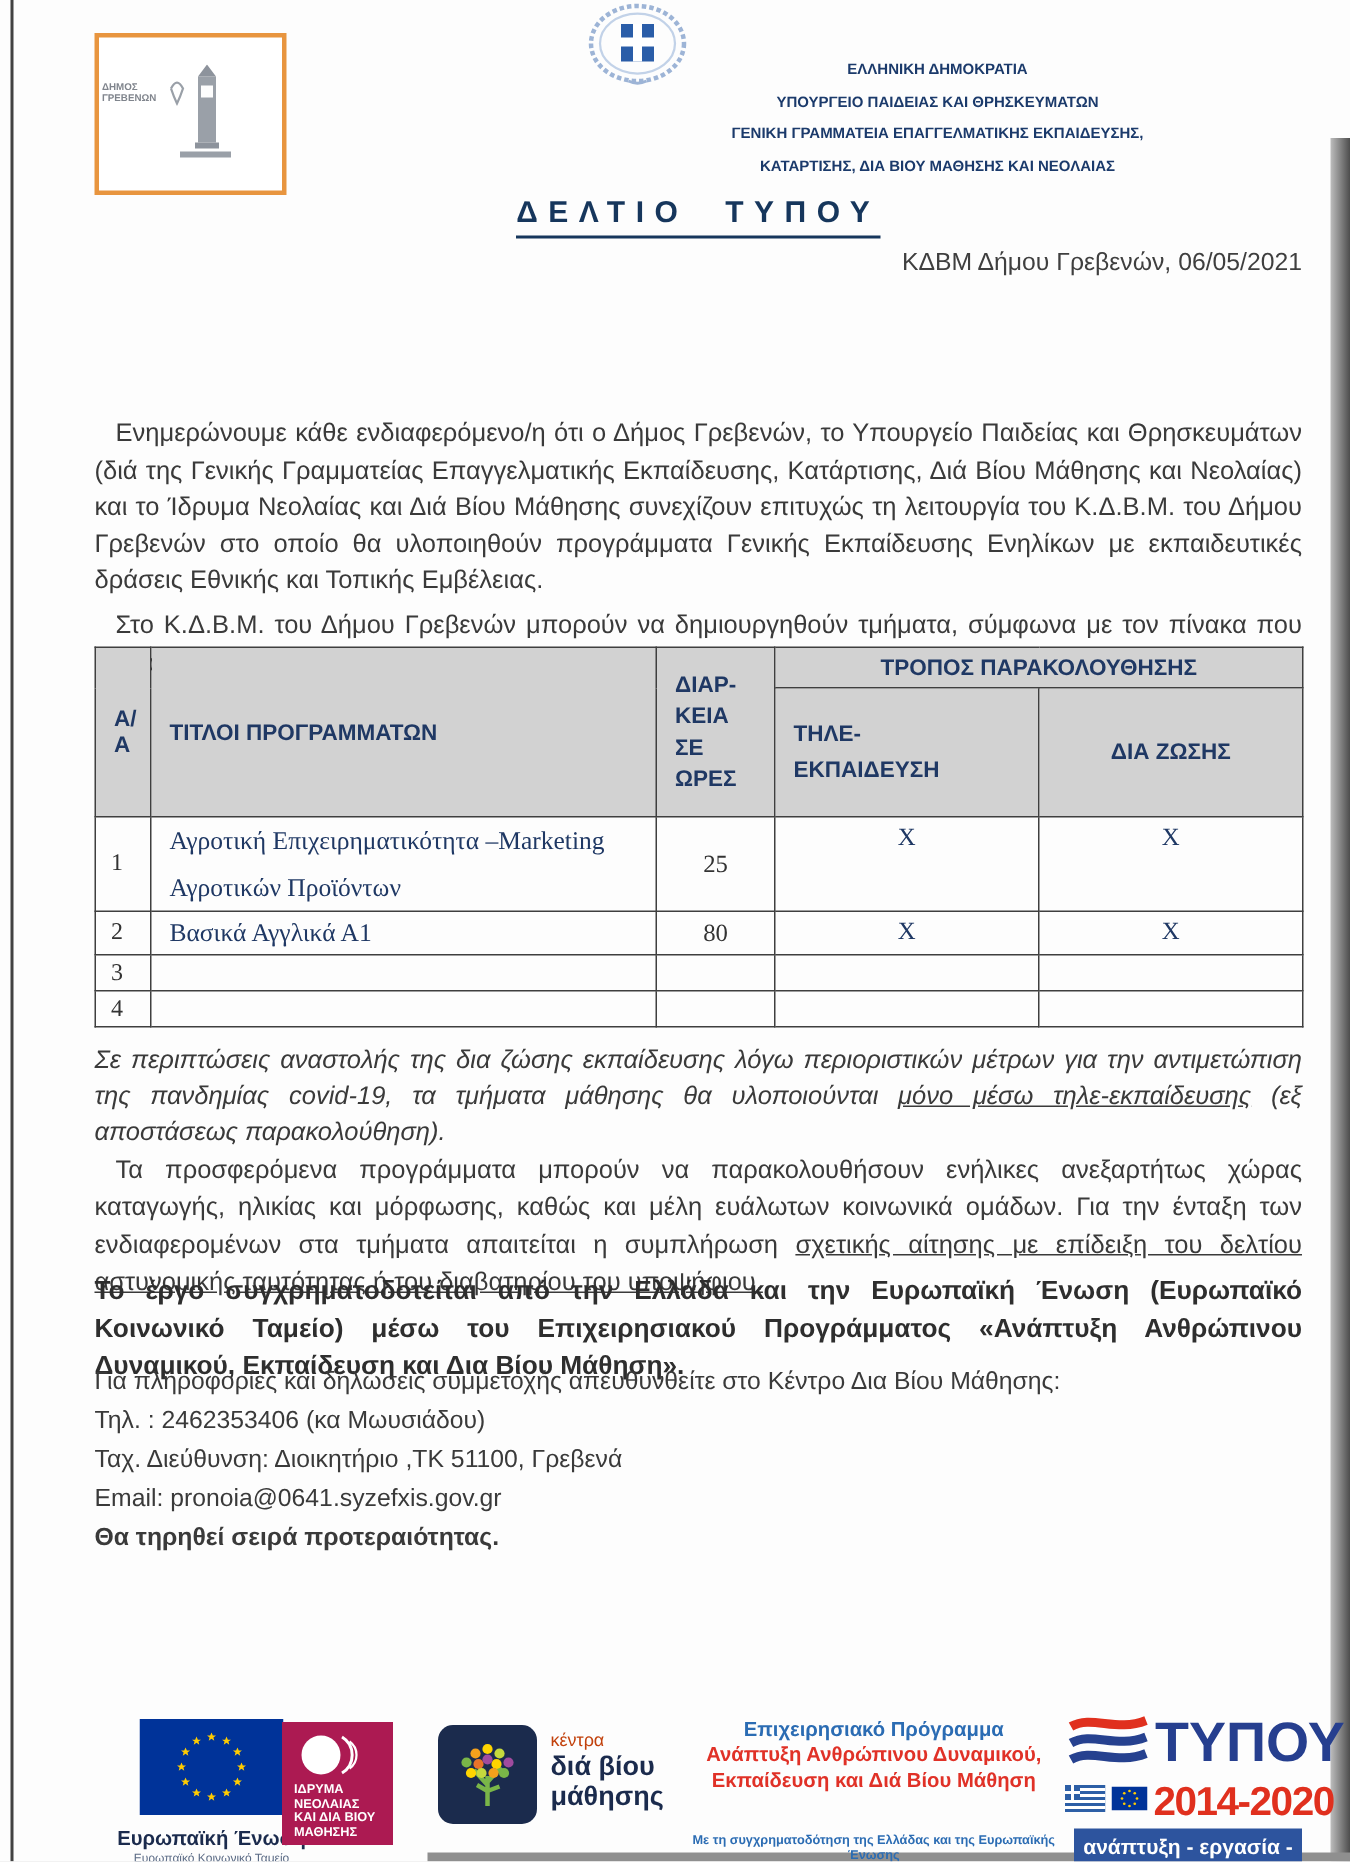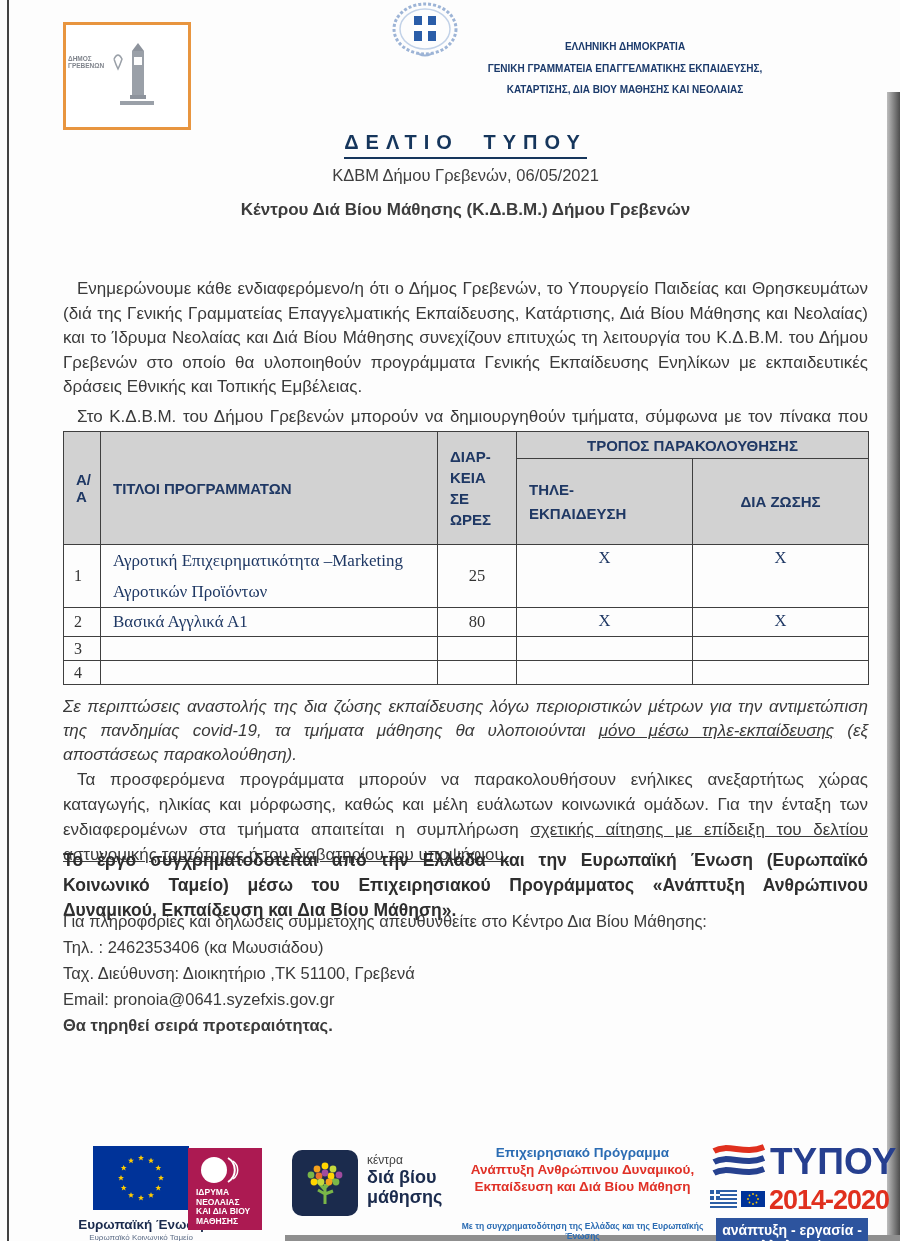--- a/index.html
+++ b/index.html
@@ -17,21 +17,21 @@
   .muni-box{left:63px;top:22px;width:122px;height:102px;border:3px solid #e8953f;background:#fff;}
   .muni-inner{position:absolute;left:28px;top:18px;width:70px;height:70px;}
   .muni-label{position:absolute;left:2px;top:30px;width:34px;font-size:6.5px;line-height:7px;color:#80858d;font-weight:bold;}
   .coat{left:391px;top:2px;width:68px;height:56px;}
   .ministry{left:375px;top:36px;width:500px;text-align:center;color:#1b3a6b;font-weight:bold;
             font-size:10px;line-height:21.5px;}
 
   .title-wrap{left:63px;top:131px;width:805px;text-align:center;}
   .title-text{display:inline-block;font-size:20px;font-weight:bold;letter-spacing:7px;word-spacing:12px;
               color:#16365c;border-bottom:2px solid #16365c;padding-bottom:3px;}
-  .dateline{left:63px;top:166px;width:805px;text-align:center;font-size:16.5px;color:#3f3f3f;}
+  .dateline{left:63px;top:166px;width:805px;text-align:right;font-size:16.5px;color:#3f3f3f;}
   .subject{left:63px;top:197px;width:805px;text-align:center;font-weight:bold;font-size:17px;
            color:#3c3c3c;line-height:26px;}
 
   .para{left:63px;width:805px;font-size:17px;line-height:24.5px;text-align:justify;color:#3a3a3a;}
   .p1{top:260px;text-indent:14px;}
   .p2{top:388px;text-indent:14px;}
   .p-italic{top:678px;font-style:italic;line-height:24px;}
   .p-elig{top:750px;text-indent:14px;line-height:25px;}
   .p-fund{top:830px;font-weight:bold;font-size:17.5px;line-height:25px;color:#2e2e2e;}
   .u{text-decoration:underline;}
@@ -55,21 +55,21 @@
   
   .footer{left:0;top:1142px;width:900px;height:99px;}
   .eu-block{position:absolute;left:66px;top:4px;width:150px;text-align:center;}
   .eu-name{font-size:13.5px;font-weight:bold;color:#1b2b4d;margin-top:3px;}
   .eu-sub{font-size:8px;color:#5b6b85;margin-top:1px;}
   .ined{position:absolute;left:188px;top:6px;width:74px;height:82px;background:#ac1a52;}
   .ined-label{position:absolute;left:8px;top:40px;color:#fff;font-size:8.5px;font-weight:bold;line-height:9.5px;}
   .kdbm{position:absolute;left:292px;top:8px;display:flex;}
   .kdbm-sq{width:66px;height:66px;background:#1b2b4d;border-radius:10px;}
   .kdbm-text{margin-left:9px;padding-top:3px;}
-  .kdbm-l1{font-size:12px;color:#404040;}
+  .kdbm-l1{font-size:12px;color:#c2410c;}
   .kdbm-l2,.kdbm-l3{font-size:18px;font-weight:bold;color:#1b2b4d;line-height:20px;}
   .prog{position:absolute;left:455px;top:2px;width:255px;text-align:center;}
   .prog-l1{font-size:13.5px;font-weight:bold;color:#2b6cb3;line-height:17px;}
   .prog-l2,.prog-l3{font-size:13.5px;font-weight:bold;color:#e03127;line-height:17px;}
   .prog-cof{margin-top:26px;font-size:8.5px;font-weight:bold;color:#2b6cb3;}
   .espa{position:absolute;left:710px;top:0;width:180px;}
   .espa-row1{display:flex;align-items:flex-start;}
   .espa-name{font-size:37px;font-weight:bold;color:#263f8f;line-height:40px;margin-left:2px;}
   .espa-row2{display:flex;align-items:center;margin-top:1px;}
   .espa-period{font-size:27px;font-weight:bold;color:#e0301e;letter-spacing:-1px;line-height:27px;margin-left:4px;}
@@ -105,30 +105,30 @@
       <ellipse cx="34" cy="27" rx="25" ry="20" fill="none" stroke="#c2d2e8" stroke-width="1.5"></ellipse>
       <rect x="23" y="14" width="22" height="25" fill="#2a5da8"></rect>
       <rect x="31" y="14" width="6" height="25" fill="#ffffff"></rect>
       <rect x="23" y="23" width="22" height="6" fill="#ffffff"></rect>
       <path d="M28 52 q6 3 12 0" fill="none" stroke="#9db4d6" stroke-width="2"></path>
     </svg>
   </div>
 
   <div class="abs ministry">
     <div class="ml">ΕΛΛΗΝΙΚΗ  ΔΗΜΟΚΡΑΤΙΑ</div>
+    <div class="ml">ΥΠΟΥΡΓΕΙΟ ΠΑΙΔΕΙΑΣ ΚΑΙ ΘΡΗΣΚΕΥΜΑΤΩΝ</div>
     <div class="ml">ΓΕΝΙΚΗ ΓΡΑΜΜΑΤΕΙΑ ΕΠΑΓΓΕΛΜΑΤΙΚΗΣ ΕΚΠΑΙΔΕΥΣΗΣ,</div>
     <div class="ml">ΚΑΤΑΡΤΙΣΗΣ, ΔΙΑ ΒΙΟΥ ΜΑΘΗΣΗΣ ΚΑΙ ΝΕΟΛΑΙΑΣ</div>
   </div>
 
   <div class="abs title-wrap">
     <span class="title-text">ΔΕΛΤΙΟ ΤΥΠΟΥ</span>
   </div>
   <div class="abs dateline">ΚΔΒΜ Δήμου Γρεβενών, 06/05/2021</div>
   <div class="abs subject">
-    <div>Κέντρου Διά Βίου Μάθησης (Κ.Δ.Β.Μ.) Δήμου Γρεβενών</div>
   </div>
 
   <p class="abs para p1">Ενημερώνουμε κάθε ενδιαφερόμενο/η ότι ο Δήμος Γρεβενών, το Υπουργείο Παιδείας και Θρησκευμάτων (διά της Γενικής Γραμματείας Επαγγελματικής Εκπαίδευσης, Κατάρτισης, Διά Βίου Μάθησης και Νεολαίας) και το Ίδρυμα Νεολαίας και Διά Βίου Μάθησης συνεχίζουν επιτυχώς τη λειτουργία του Κ.Δ.Β.Μ. του Δήμου Γρεβενών στο οποίο θα υλοποιηθούν προγράμματα Γενικής Εκπαίδευσης Ενηλίκων με εκπαιδευτικές δράσεις Εθνικής και Τοπικής Εμβέλειας.</p>
   <p class="abs para p2">Στο Κ.Δ.Β.Μ. του Δήμου Γρεβενών μπορούν να δημιουργηθούν τμήματα, σύμφωνα με τον πίνακα που ακολουθεί:</p>
 
   <table class="abs tbl">
     <colgroup>
         <col style="width:37px">
         <col style="width:337px">
         <col style="width:79px">

